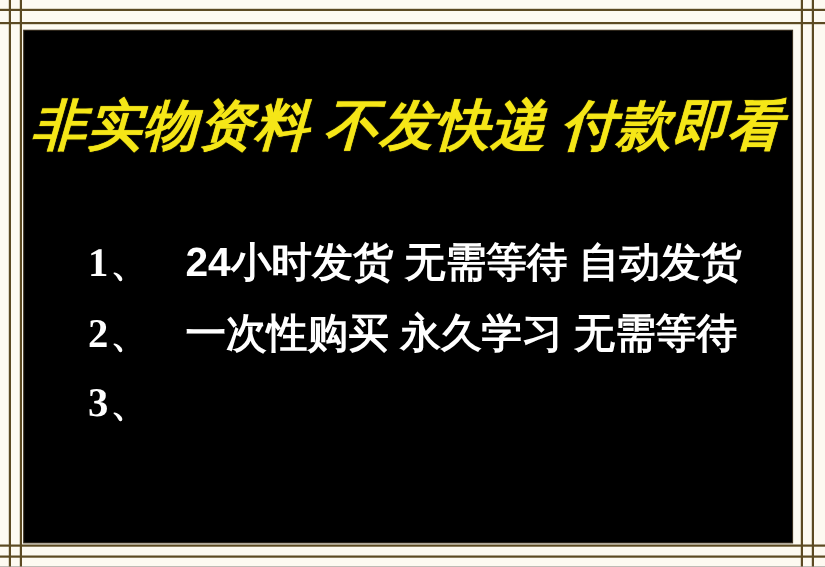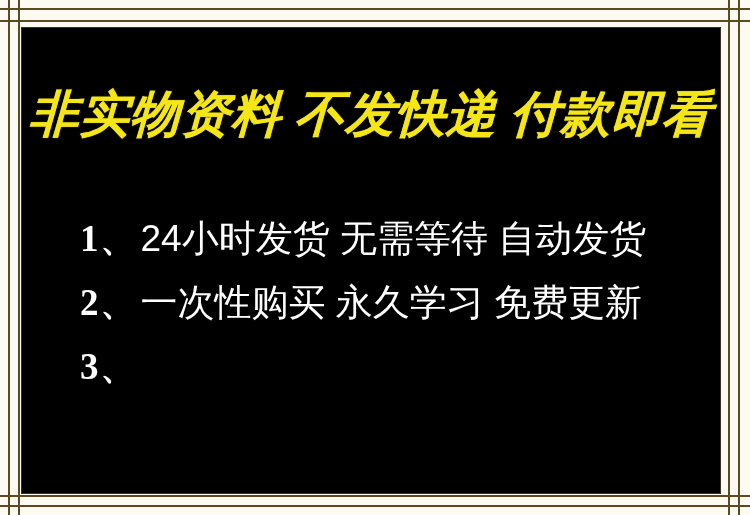--- a/index.html
+++ b/index.html
@@ -104,24 +104,25 @@
     color: #ffffff;
     font-family: "Liberation Serif", "DejaVu Serif", serif;
     font-weight: bold;
     font-size: 34px;
     line-height: 1;
     margin-right: 6px;
   }
   .bullet-text {
     color: #ffffff;
     font-family: "Liberation Sans", "DejaVu Sans", sans-serif;
-    font-weight: normal;
+    font-weight: bold;
     font-size: 37px;
     line-height: 1;
     letter-spacing: 0px;
+    margin-left: 28px;
   }
 </style>
 </head>
 <body>
 
 <div id="banner">
 
   <div class="rule v rule-v-outer-l"></div>
   <div class="rule v rule-v-inner-l"></div>
   <div class="rule v rule-v-outer-r"></div>
@@ -141,21 +142,21 @@
 
       <div class="bullet-row">
         <span class="bullet-num" style="font-size: 37px;">1</span>
         <span class="bullet-sep" style="font-size: 34.04px;">、</span>
         <span class="bullet-text" style="font-size: 37px;">24小时发货 无需等待 自动发货</span>
       </div>
 
       <div class="bullet-row">
         <span class="bullet-num" style="font-size: 37px;">2</span>
         <span class="bullet-sep" style="font-size: 34.04px;">、</span>
-        <span class="bullet-text" style="font-size: 37px;">一次性购买 永久学习 免费更新</span>
+        <span class="bullet-text" style="font-size: 37px;">一次性购买 永久学习 无需等待</span>
       </div>
 
       <div class="bullet-row">
         <span class="bullet-num" style="font-size: 37px;">3</span>
         <span class="bullet-sep" style="font-size: 34.04px;">、</span>
       </div>
 
     </div>
   </div>
 </div>

